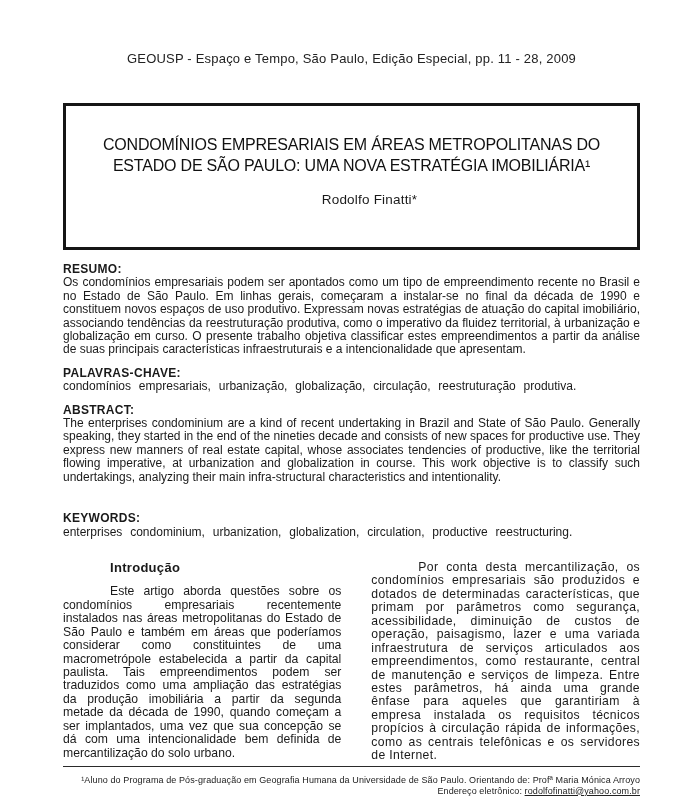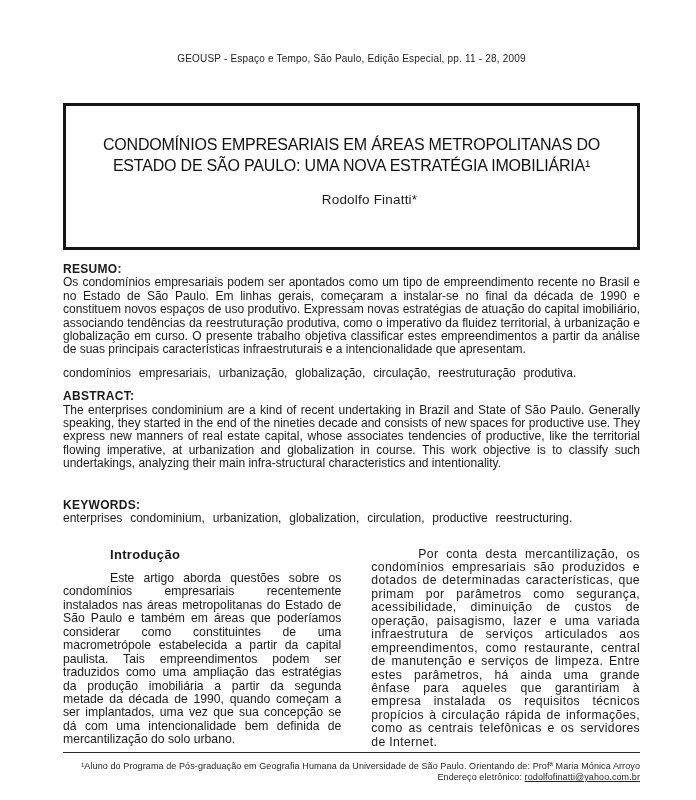--- a/index.html
+++ b/index.html
@@ -16,21 +16,21 @@
     color: #1a1a1a;
   }
   .page {
     box-sizing: border-box;
     width: 696px;
     height: 800px;
     padding: 52px 56px 0 63px;
   }
   .journal-header {
     text-align: center;
-    font-size: 10px;
+    font-size: 13px;
     line-height: 13px;
     letter-spacing: 0.2px;
     color: #222;
   }
   .title-box {
     margin-top: 38px;
     border: 3px solid #161616;
     height: 141px;
     text-align: center;
     overflow: hidden;
@@ -127,20 +127,21 @@
     <div class="paper-title">CONDOMÍNIOS EMPRESARIAIS EM ÁREAS METROPOLITANAS DO ESTADO DE SÃO PAULO: UMA NOVA ESTRATÉGIA IMOBILIÁRIA¹</div>
     <div class="paper-author">Rodolfo Finatti*</div>
   </div>
 
   <section class="abs-section sec-resumo">
     <div class="sec-heading">RESUMO:</div>
     <p class="sec-body">Os condomínios empresariais podem ser apontados como um tipo de empreendimento recente no Brasil e no Estado de São Paulo. Em linhas gerais, começaram a instalar-se no final da década de 1990 e constituem novos espaços de uso produtivo. Expressam novas estratégias de atuação do capital imobiliário, associando tendências da reestruturação produtiva, como o imperativo da fluidez territorial, à urbanização e globalização em curso. O presente trabalho objetiva classificar estes empreendimentos a partir da análise de suas principais características infraestruturais e a intencionalidade que apresentam.</p>
   </section>
 
   <section class="abs-section sec-palavras">
+    <div class="sec-heading">PALAVRAS-CHAVE:</div>
     <p class="sec-body keywords-line">condomínios empresariais, urbanização, globalização, circulação, reestruturação produtiva.</p>
   </section>
 
   <section class="abs-section sec-abstract">
     <div class="sec-heading">ABSTRACT:</div>
     <p class="sec-body">The enterprises condominium are a kind of recent undertaking in Brazil and State of São Paulo. Generally speaking, they started in the end of the nineties decade and consists of new spaces for productive use. They express new manners of real estate capital, whose associates tendencies of productive, like the territorial flowing imperative, at urbanization and globalization in course. This work objective is to classify such undertakings, analyzing their main infra-structural characteristics and intentionality.</p>
   </section>
 
   <section class="abs-section sec-keywords">
     <div class="sec-heading">KEYWORDS:</div>

